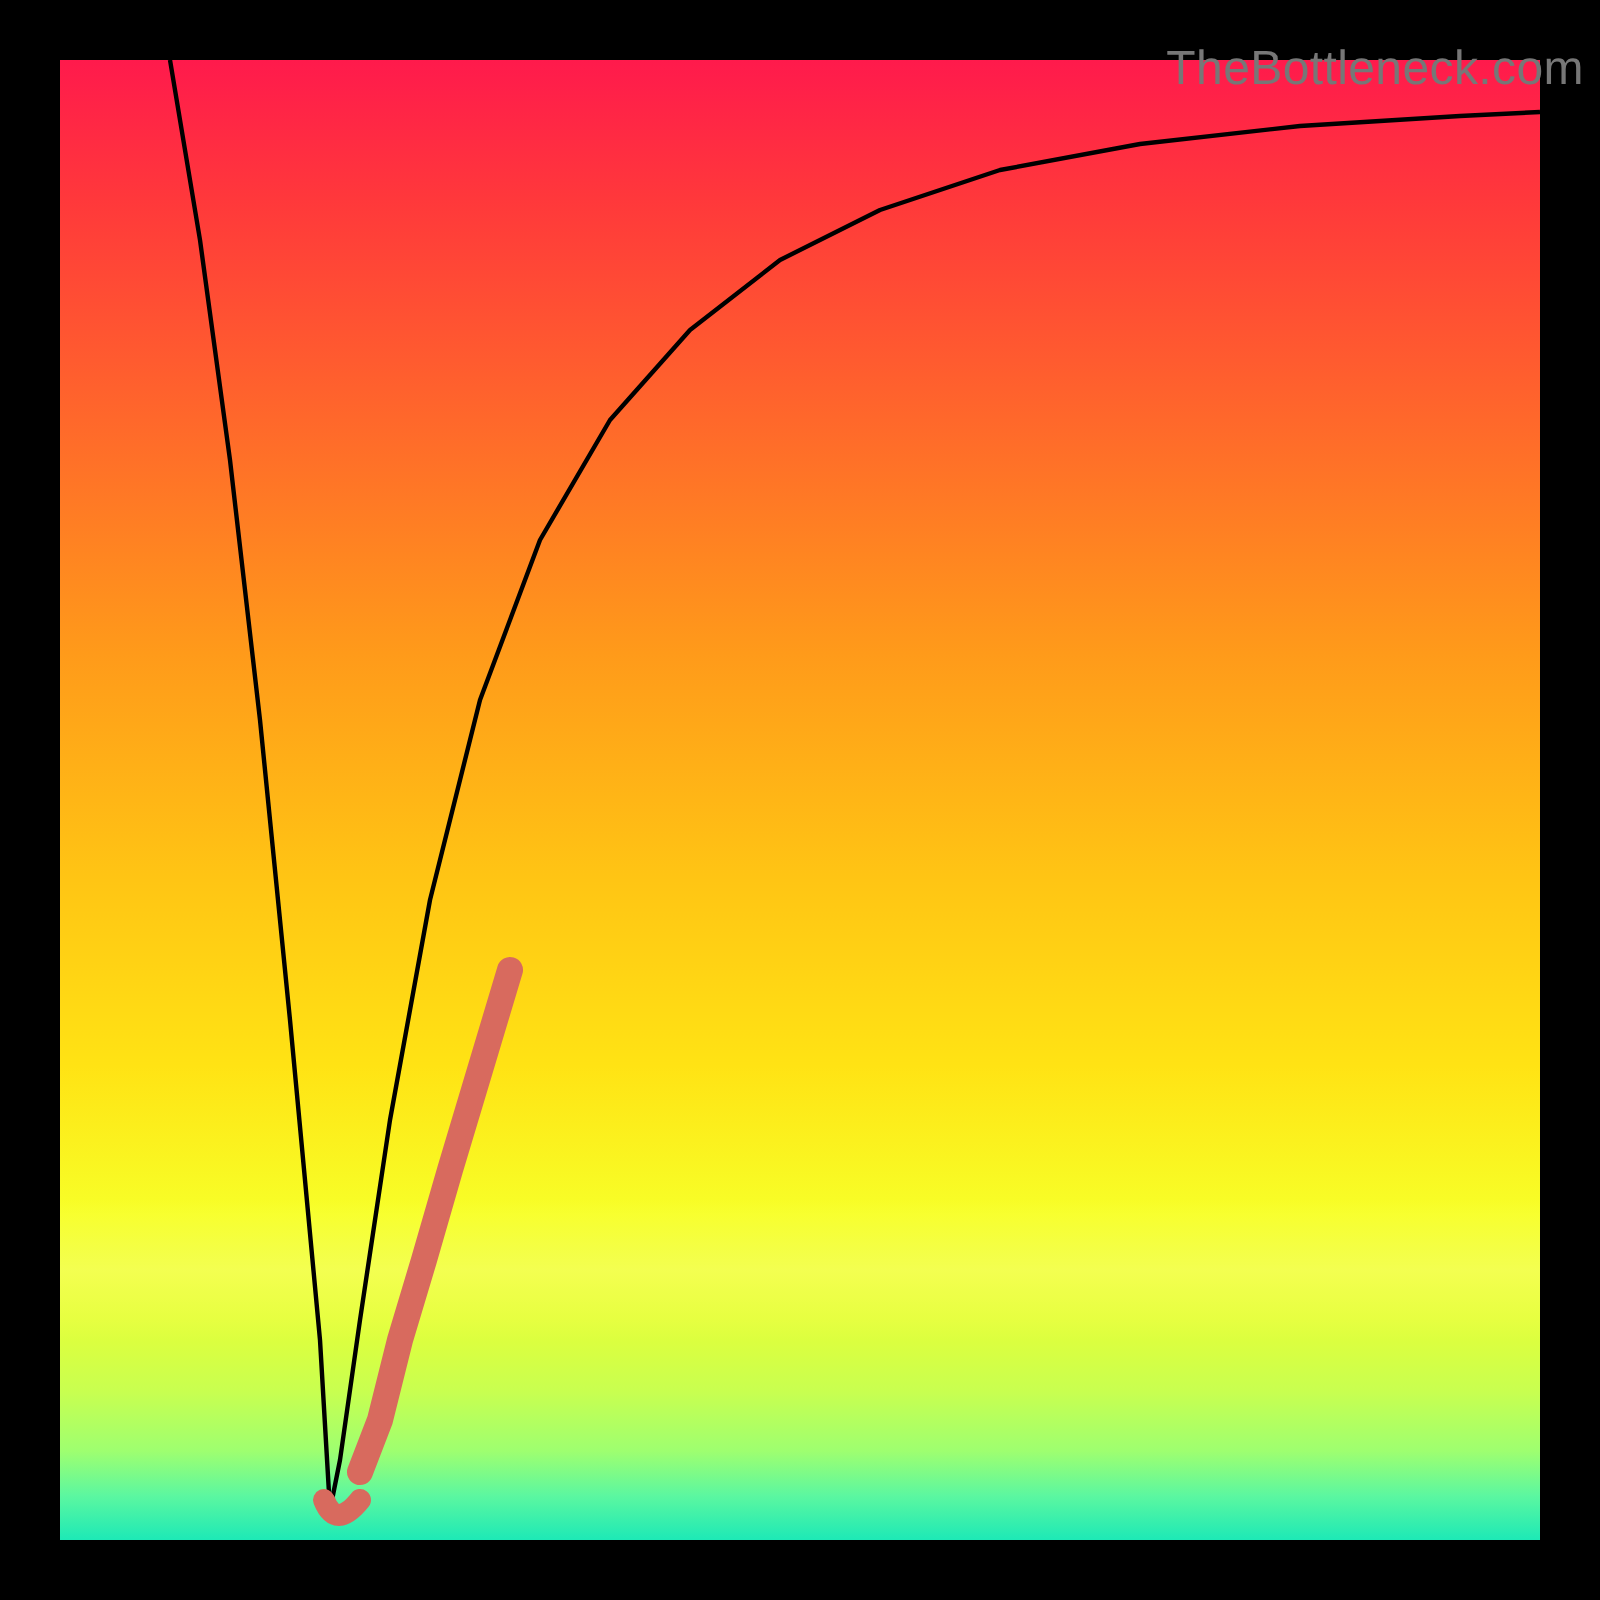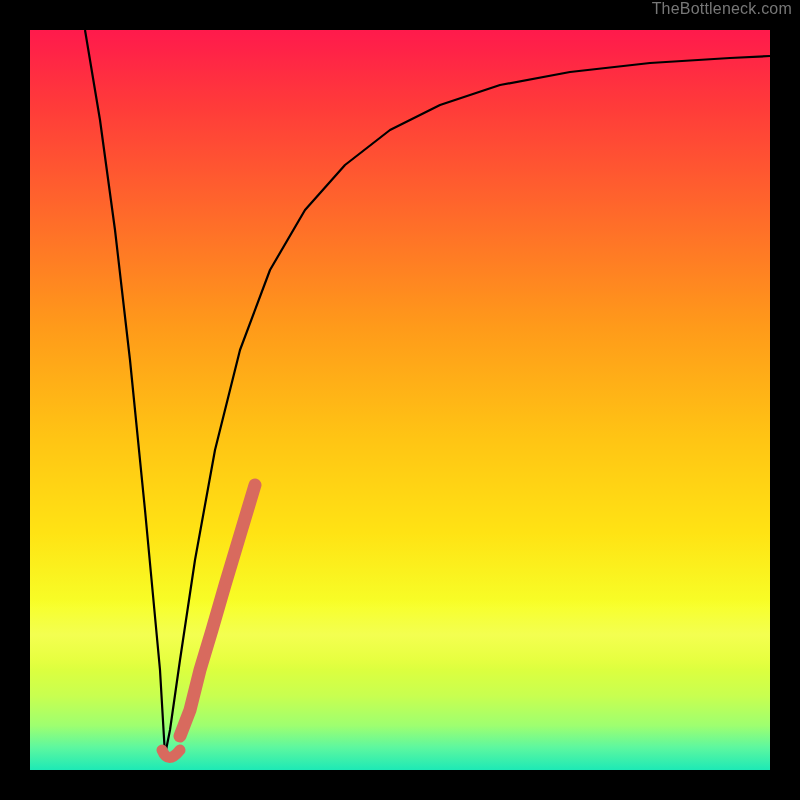--- a/index.html
+++ b/index.html
@@ -50,24 +50,24 @@
     top: 570px;
     height: 70px;
     background: linear-gradient(to bottom, rgba(255,255,120,0.0), rgba(255,255,140,0.35), rgba(255,255,120,0.0));
   }
   svg.curve {
     position: absolute;
     inset: 0;
   }
   .credit {
     position: absolute;
-    top: 0;
+    top: 21px;
     right: 8px;
     color: #777;
-    font-size: 16px;
+    font-size: 24px;
     font-weight: 500;
     letter-spacing: 0.2px;
     user-select: none;
   }
 </style>
 </head>
 <body>
 
 <div class="frame">
 

